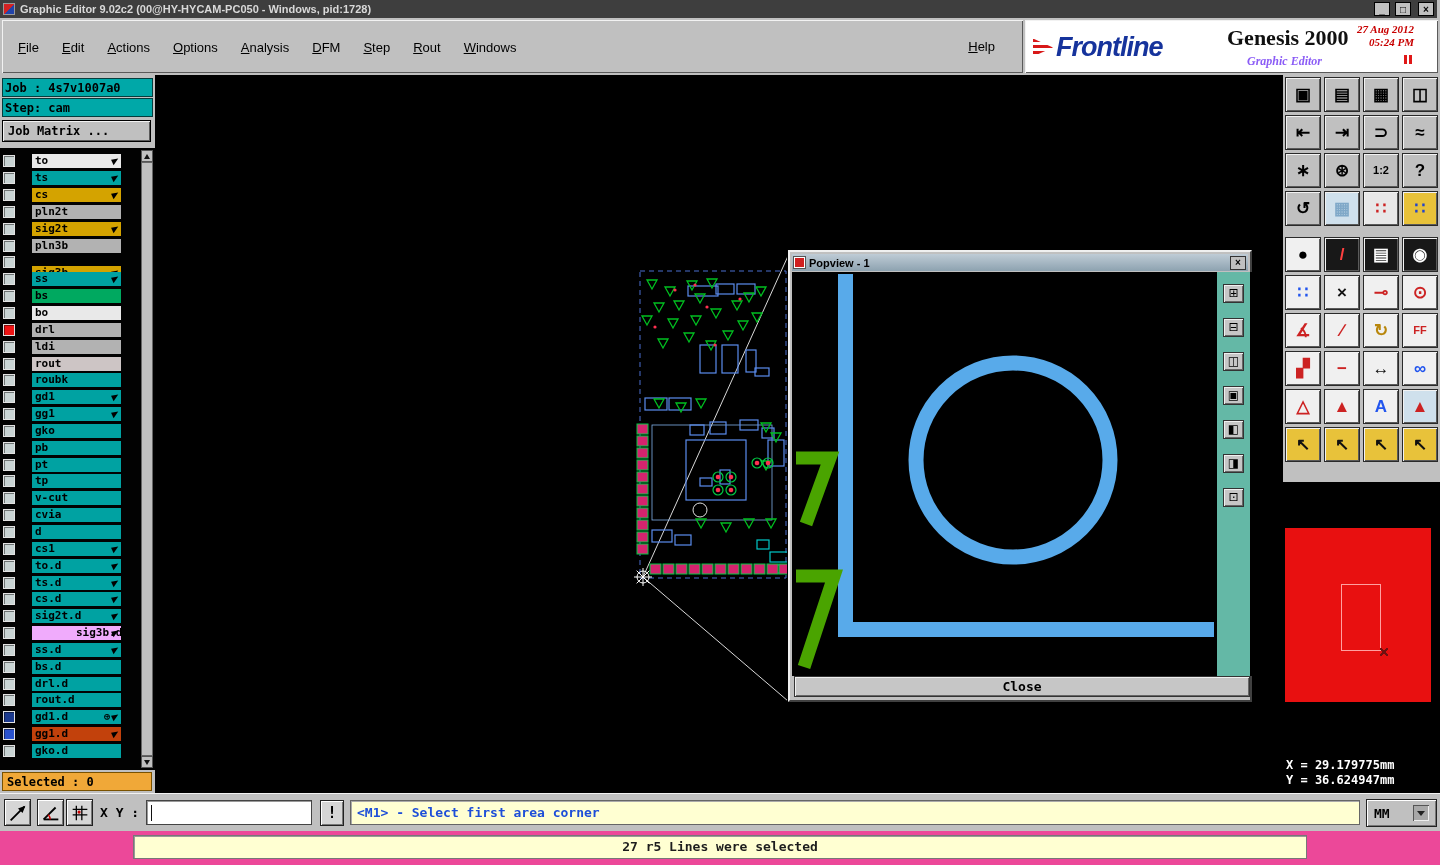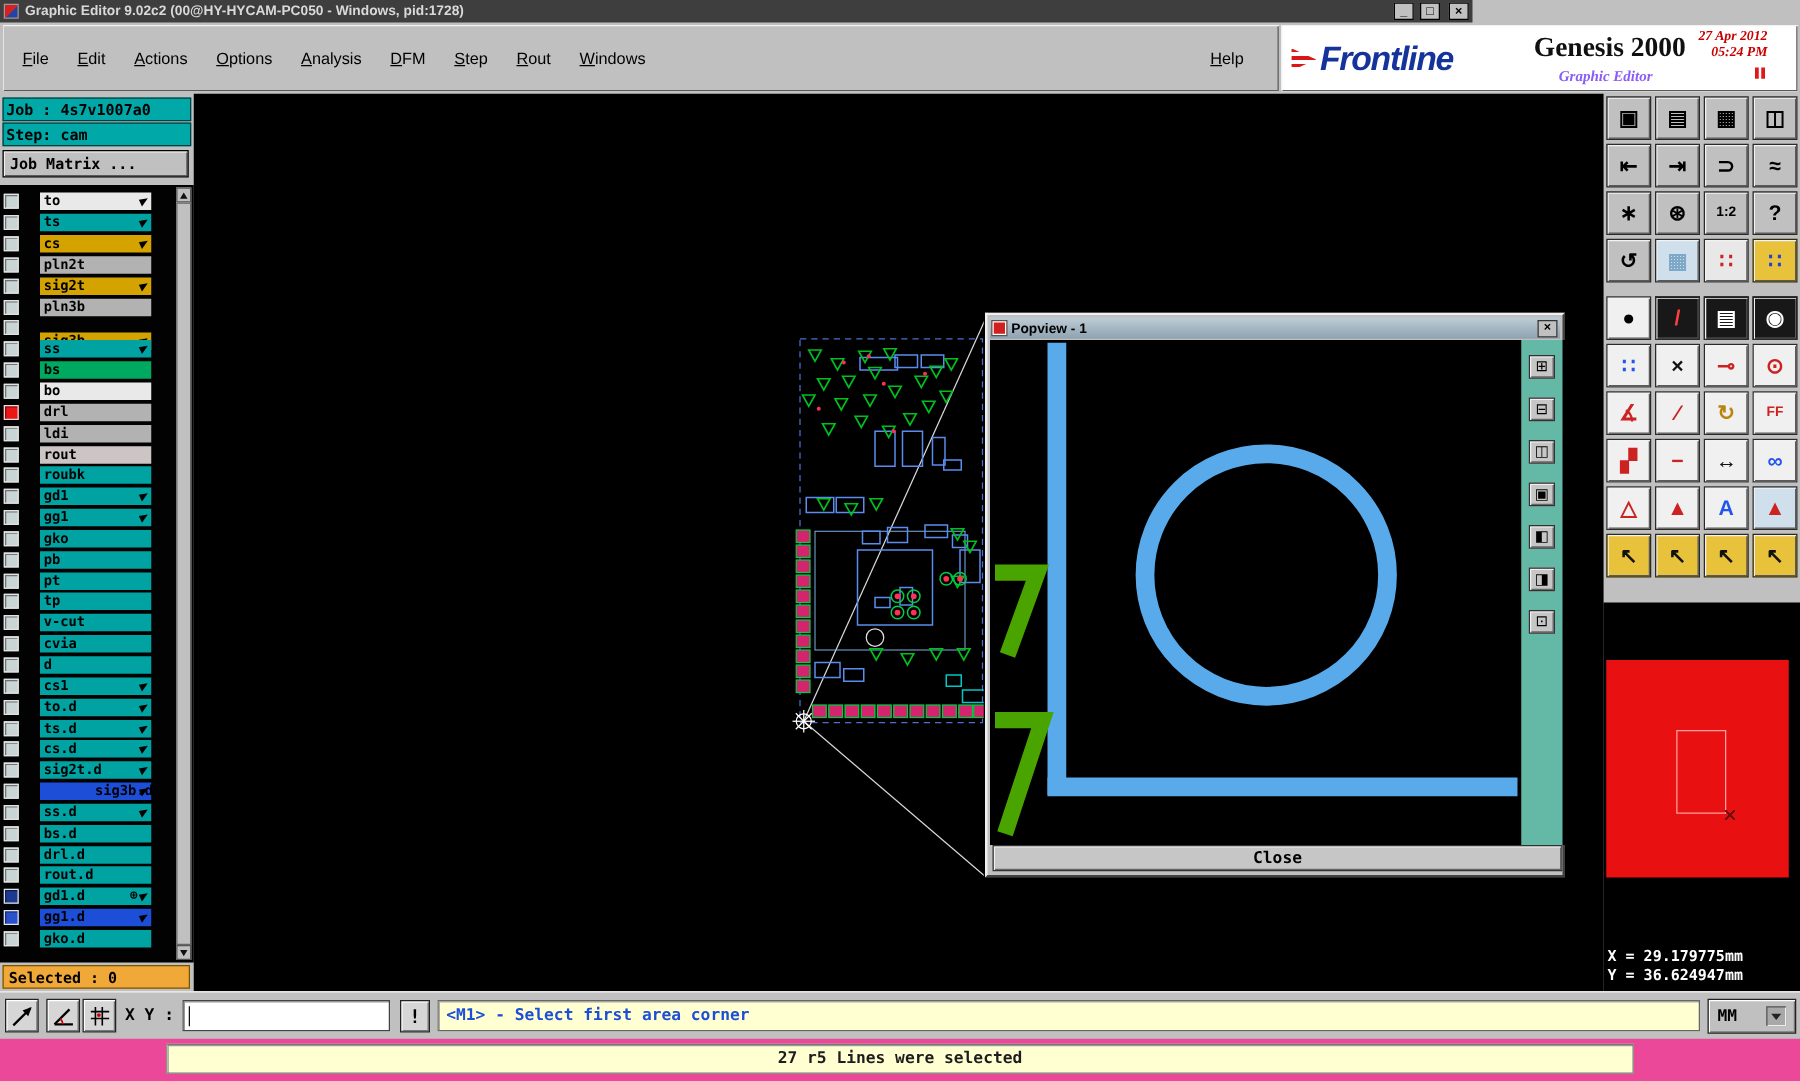--- a/index.html
+++ b/index.html
@@ -1,21 +1,21 @@
 <!DOCTYPE html>
 <html><head>
 <meta charset="utf-8">
 <style>
   *{margin:0;padding:0;box-sizing:border-box;}
   html,body{width:1440px;height:865px;}
   body{position:relative;overflow:hidden;background:#c0c0c0;font-family:"Liberation Sans",sans-serif;color:#000;}
   .bev{box-shadow:inset 1px 1px 0 #f2f2f2, inset -1px -1px 0 #5a5a5a;}
 
   
-  .titlebar{position:absolute;left:0;top:0;width:1178px;height:18px;background:#3e3e3e;color:#d9d9d9;
+  .titlebar{position:absolute;left:0;top:0;width:1437px;height:18px;background:#3e3e3e;color:#d9d9d9;
     display:flex;align-items:center;gap:5px;padding:0 3px;font-size:11px;font-weight:bold;}
   .app-icon{width:12px;height:12px;background:linear-gradient(135deg,#d42222 55%,#2244aa 55%);border:1px solid #999;}
   .title-text{flex:1;white-space:nowrap;overflow:hidden;}
   .win-btn{width:16px;height:14px;background:#c0c0c0;color:#000;font:bold 10px/13px "Liberation Sans",sans-serif;
     text-align:center;border:1px solid #000;}
   .win-btn.cl{margin-left:2px;}
 
   
   .menubar{position:absolute;left:2px;top:20px;width:1021px;height:53px;background:#c0c0c0;
     display:flex;align-items:center;padding:0 16px;}
@@ -142,21 +142,21 @@
 </div>
 
 <div class="logo-panel bev">
   <div class="fl-logo">
     <span class="fl-stripes"></span>
     <span class="fl-text">Frontline</span>
   </div>
   <div class="gen-title">Genesis 2000</div>
   <div class="gen-sub">Graphic Editor</div>
   <div class="dt-block">
-    <div>27 Apr 2012</div>
+    <div>27 Aug 2012</div>
     <div>05:24 PM</div>
   </div>
   <div class="pause-icon"><i></i><i></i></div>
 </div>
 
 <div class="leftpanel">
   <div class="job-label">Job : 4s7v1007a0</div>
   <div class="step-label">Step: cam</div>
   <div class="matrix-btn bev">Job Matrix ...</div>
   <div class="layer-area" id="layer-list">
@@ -267,21 +267,21 @@
       <div class="layer-row">
         <span class="layer-cb" style="background: rgb(201, 212, 212);"></span>
         <span class="layer-bar" style="background: rgb(0, 162, 162);">cs.d<span class="feather"></span></span>
       </div>
       <div class="layer-row">
         <span class="layer-cb" style="background: rgb(201, 212, 212);"></span>
         <span class="layer-bar" style="background: rgb(0, 162, 162);">sig2t.d<span class="feather"></span></span>
       </div>
       <div class="layer-row">
         <span class="layer-cb" style="background: rgb(201, 212, 212);"></span>
-        <span class="layer-bar" style="background: #1d4ed8; padding-left: 44px;">sig3b.d<span class="feather"></span></span>
+        <span class="layer-bar" style="background: #f0abfc; padding-left: 44px;">sig3b.d<span class="feather"></span></span>
       </div>
       <div class="layer-row">
         <span class="layer-cb" style="background: rgb(201, 212, 212);"></span>
         <span class="layer-bar" style="background: rgb(0, 162, 162);">ss.d<span class="feather"></span></span>
       </div>
       <div class="layer-row">
         <span class="layer-cb" style="background: rgb(201, 212, 212);"></span>
         <span class="layer-bar" style="background: rgb(0, 162, 162);">bs.d</span>
       </div>
       <div class="layer-row">
@@ -291,21 +291,21 @@
       <div class="layer-row">
         <span class="layer-cb" style="background: rgb(201, 212, 212);"></span>
         <span class="layer-bar" style="background: rgb(0, 162, 162);">rout.d</span>
       </div>
       <div class="layer-row">
         <span class="layer-cb" style="background: rgb(28, 58, 142);"></span>
         <span class="layer-bar" style="background: rgb(0, 162, 162);">gd1.d<span class="layer-extra">⊕</span><span class="feather"></span></span>
       </div>
       <div class="layer-row">
         <span class="layer-cb" style="background: rgb(42, 82, 204);"></span>
-        <span class="layer-bar" style="background: #1d4ed8;">gg1.d<span class="feather"></span></span>
+        <span class="layer-bar" style="background: #c2410c;">gg1.d<span class="feather"></span></span>
       </div>
       <div class="layer-row">
         <span class="layer-cb" style="background: rgb(201, 212, 212);"></span>
         <span class="layer-bar" style="background: rgb(0, 162, 162);">gko.d</span>
       </div>
     </div>
   <div class="lscroll">
     <div class="sb-btn sb-up"></div>
     <div class="sb-thumb"></div>
     <div class="sb-btn sb-down"></div>

